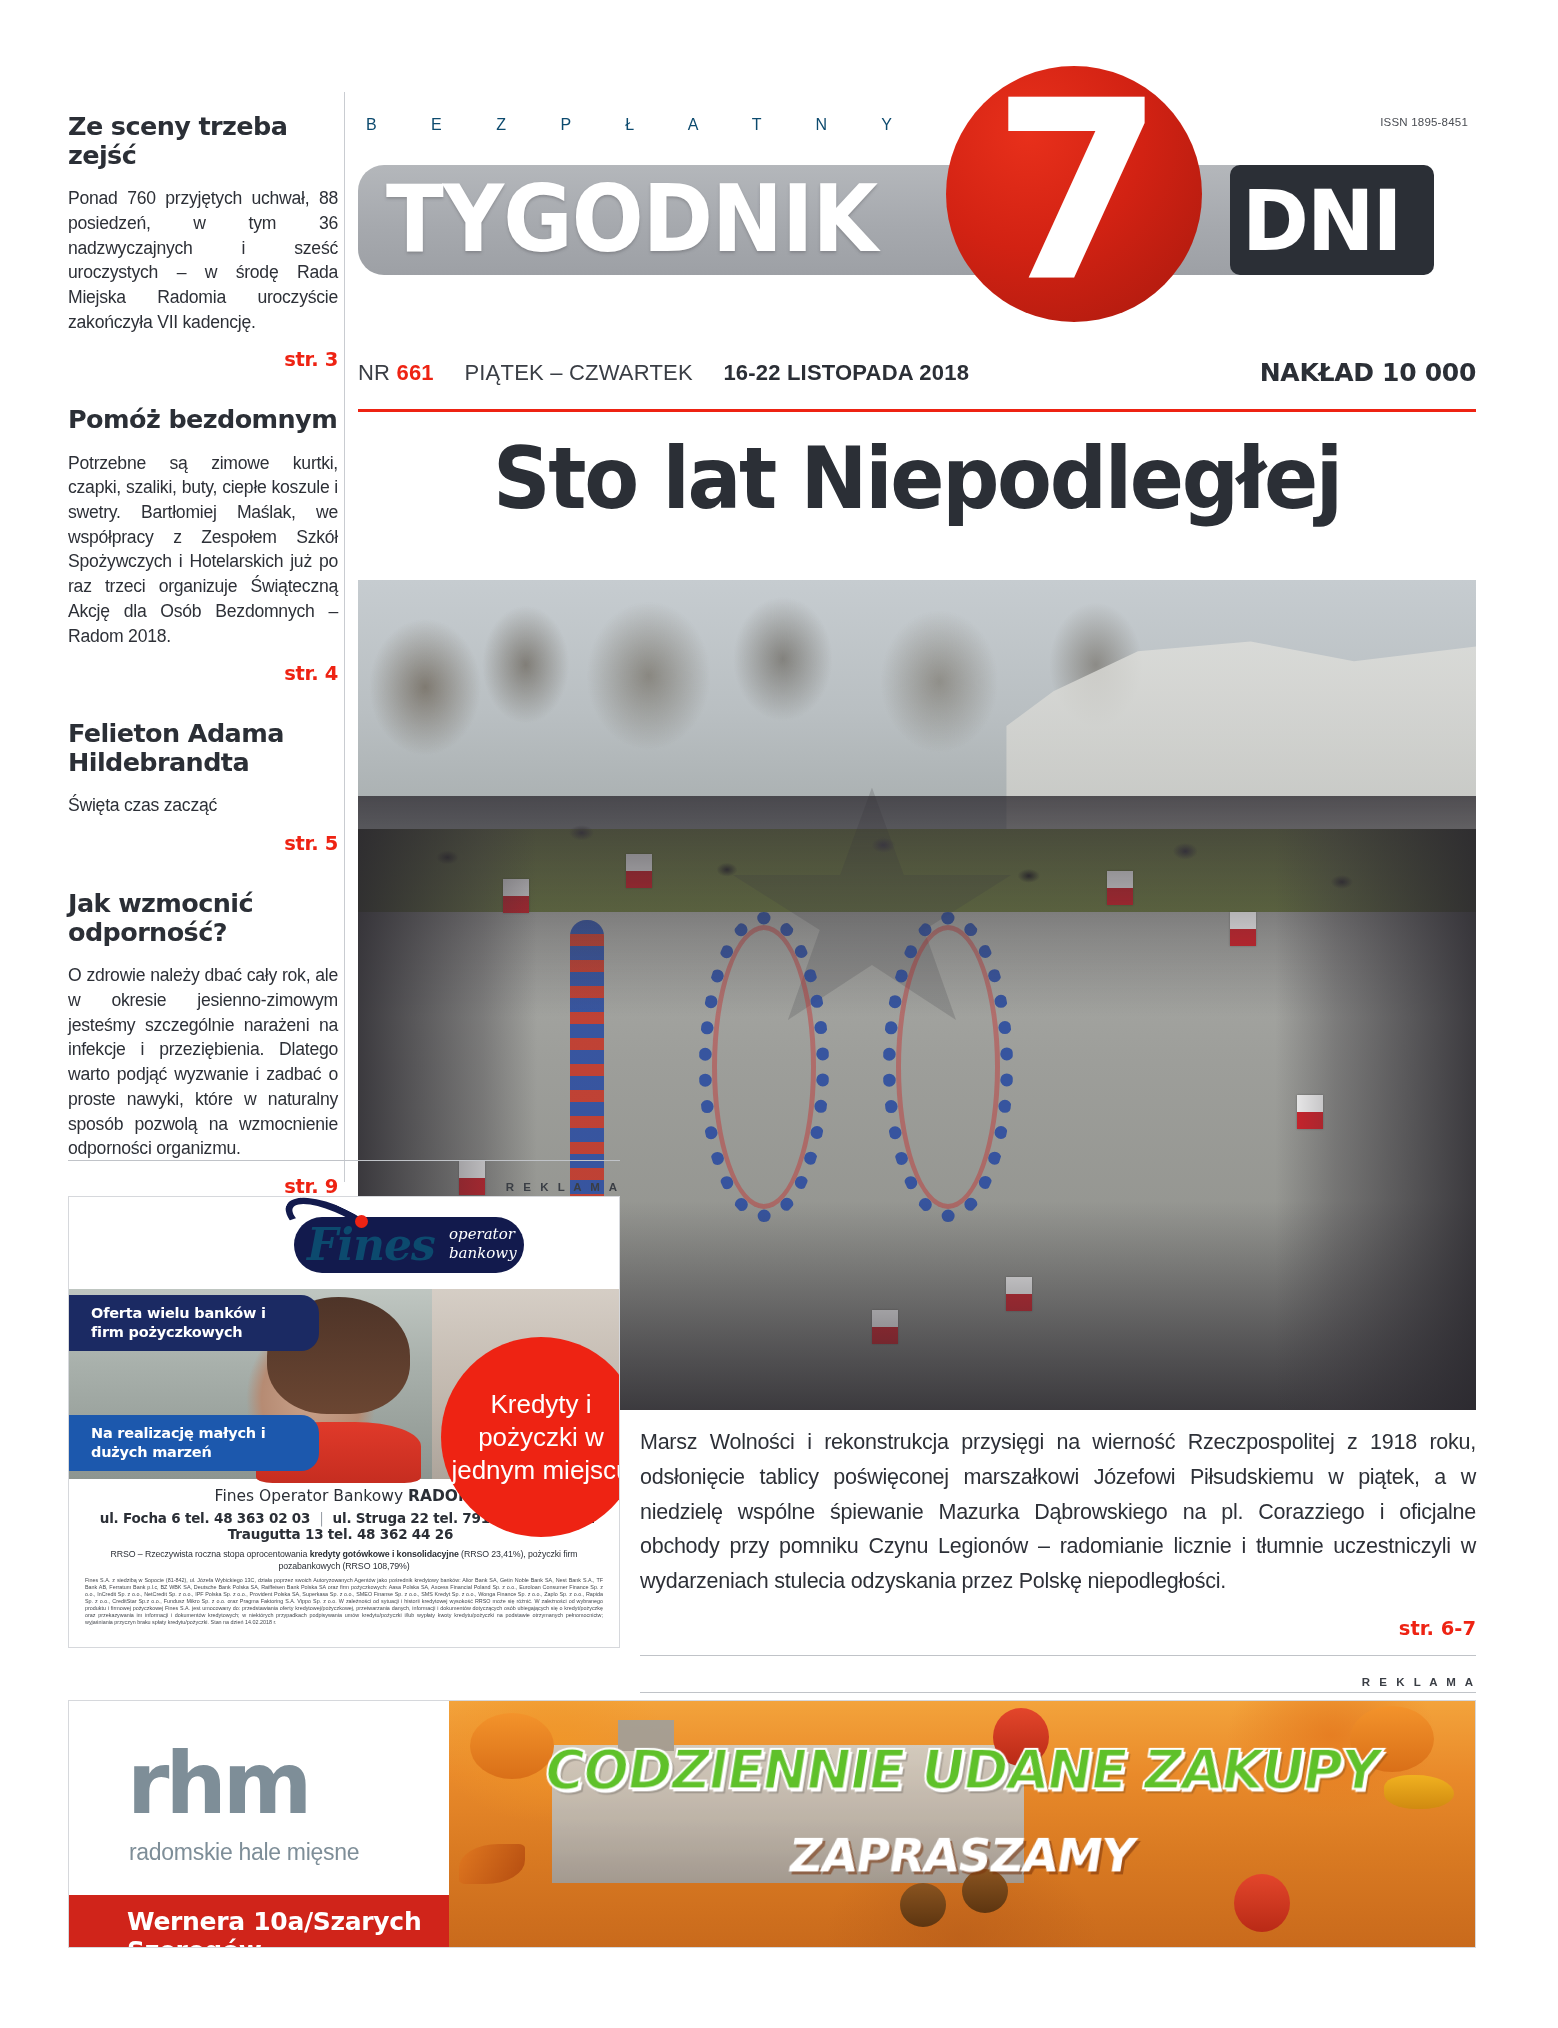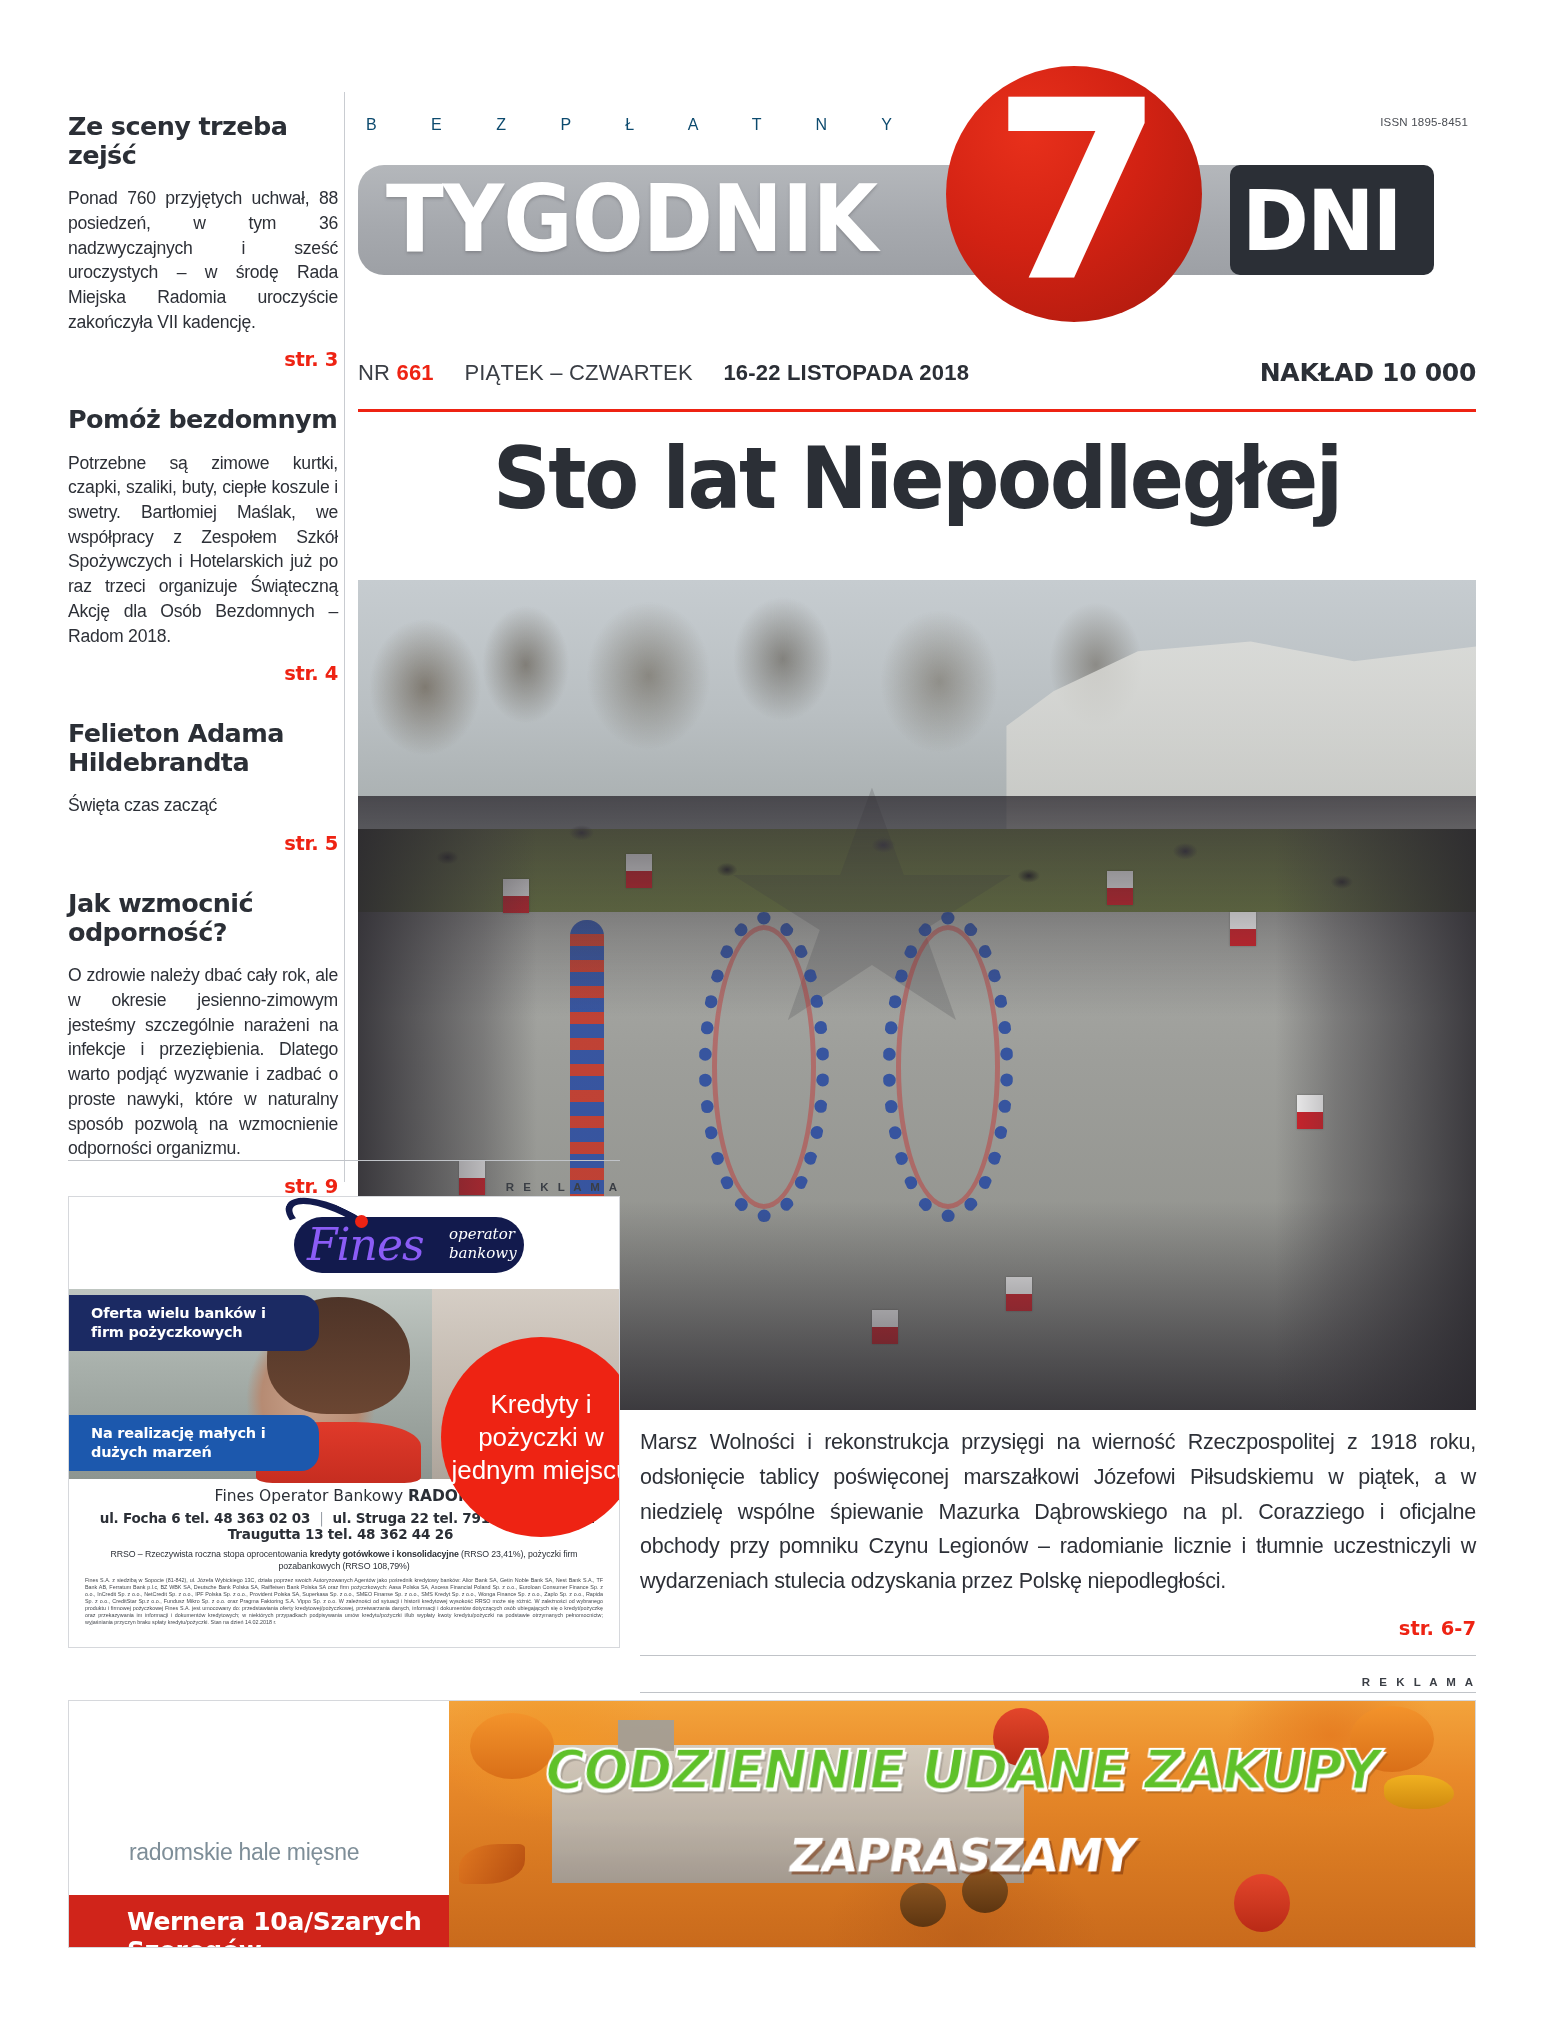--- a/index.html
+++ b/index.html
@@ -253,22 +253,22 @@
     background:#121a4d; border-radius:28px;
   }
   .fines-swoosh {
     position:absolute; left:212px; top:10px; width:110px; height:44px;
     border: 7px solid #121a4d; border-radius: 50%;
     border-right-color: transparent; border-bottom-color: transparent;
     transform: rotate(26deg);
   }
   .fines-word {
     position:absolute; left:238px; top:24px;
-    font-family:"DejaVu Serif", serif; font-style:italic; font-weight:400;
-    font-size:44px; line-height:48px; color:#8b5cf6; letter-spacing:-1px;
+    font-family:"DejaVu Serif", serif; font-style:italic; font-weight:700;
+    font-size:44px; line-height:48px; color:#0c4a6e; letter-spacing:-1px;
   }
   .fines-dot {
     position:absolute; left:286px; top:18px; width:13px; height:13px;
     border-radius:50%; background:#ee2313;
   }
   .fines-sub {
     position:absolute; left:380px; top:28px;
     font-family:"DejaVu Serif", serif; font-style:italic;
     font-size:15px; line-height:19px; color:#ffffff;
   }
@@ -550,20 +550,21 @@
   </div>
 
   <div class="rek2">
     <div class="rule-top"></div>
     <div class="reklama-label">R E K L A M A</div>
     <div class="rule-bot"></div>
   </div>
 
   <div class="rhm-ad">
     <div class="rhm-left">
+      <div class="rhm-mark">rhm</div>
       <div class="rhm-tag">radomskie hale mięsne</div>
       <div class="rhm-bar">
         <span>Wernera 10a/Szarych Szeregów</span>
       </div>
     </div>
     <div class="rhm-right">
       <div class="rhm-store"></div>
       <div class="veg pumpkin" style="left:2%;top:5%"></div>
       <div class="veg leaf" style="left:1%;top:58%"></div>
       <div class="veg apple" style="left:53%;top:3%"></div>

